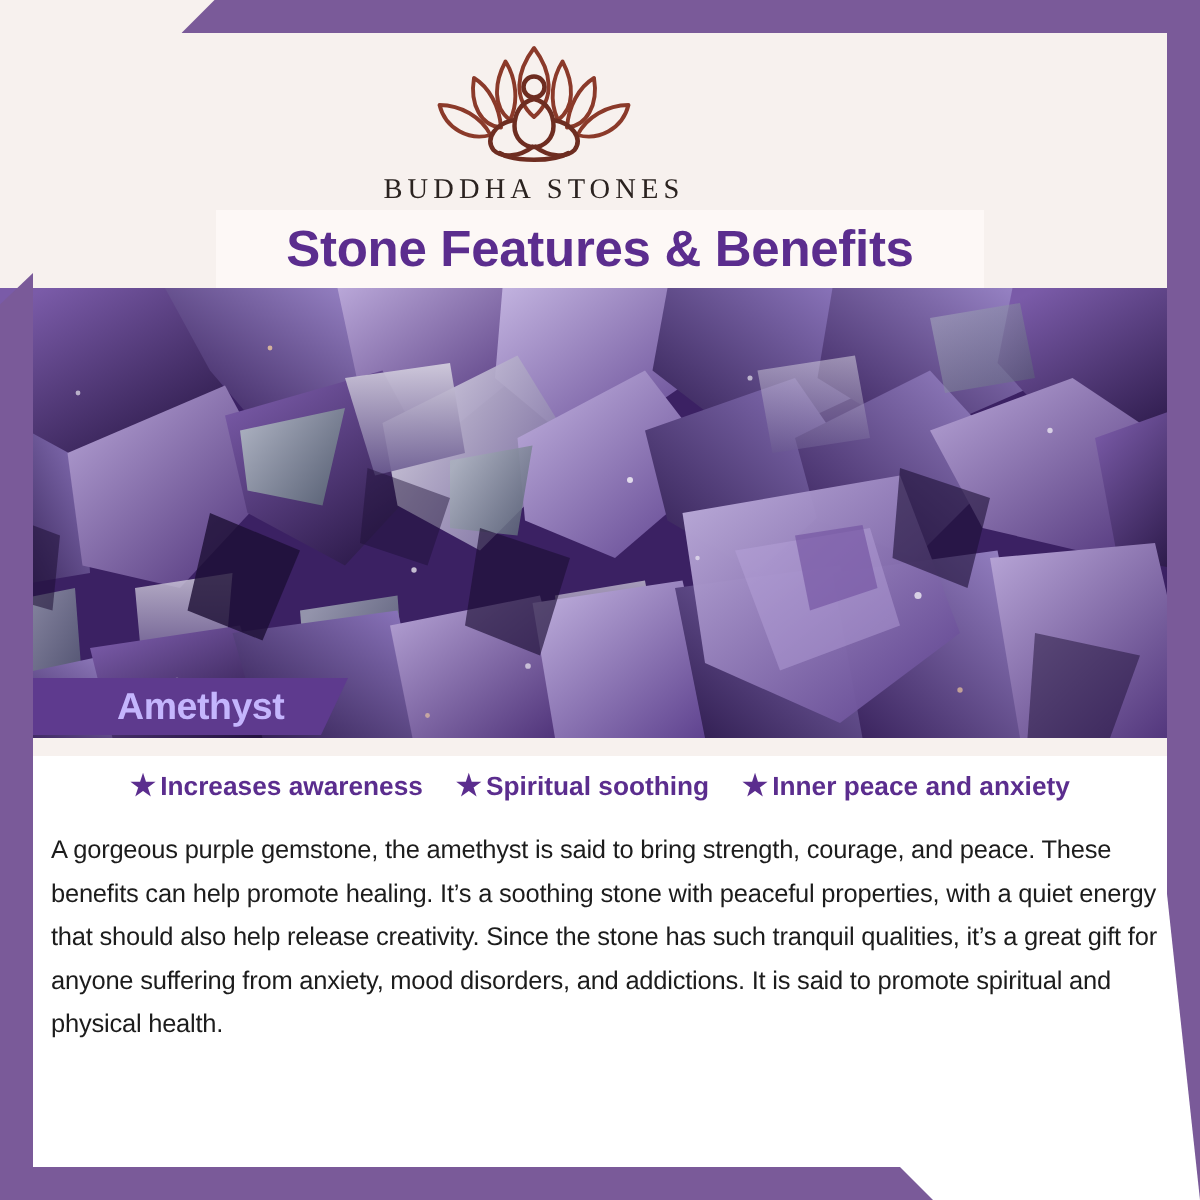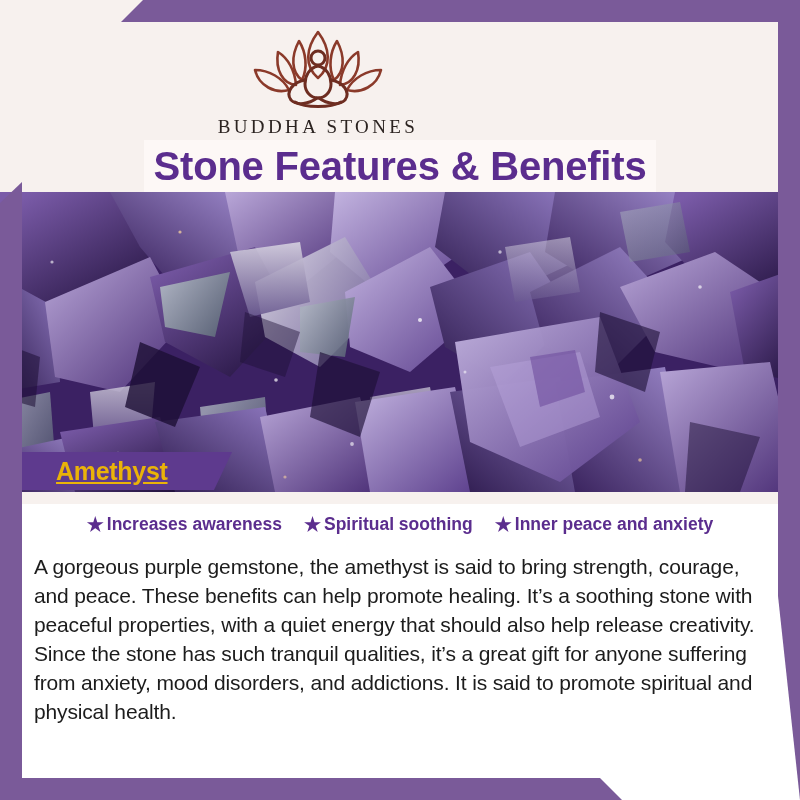--- a/index.html
+++ b/index.html
@@ -73,20 +73,21 @@
     height: 192px;
     background: #f7f1ee;
     z-index: 2;
   }
   .logo-wrap {
     position: absolute;
     top: 22px;
     left: 0;
     width: 636px;
     text-align: center;
+    padding-left: 38px;
   }
   .logo-mark {
     display: block;
     margin: 0 auto;
   }
   .brand-name {
     margin-top: 2px;
     font-family: "Liberation Serif", serif;
     font-size: 19px;
     letter-spacing: 3.4px;
@@ -101,21 +102,21 @@
     left: 144px;
     width: 512px;
     height: 52px;
     background: #fdf8f6;
     display: flex;
     align-items: center;
     justify-content: center;
     z-index: 3;
   }
   .title-text {
-    font-size: 40px;
+    font-size: 34px;
     font-weight: bold;
     color: #5b2d8e;
     letter-spacing: -0.2px;
     white-space: nowrap;
   }
 
   
   .photo {
     position: absolute;
     top: 192px;
@@ -135,26 +136,25 @@
     left: 22px;
     width: 210px;
     height: 38px;
     background: #5e3a8e;
     clip-path: polygon(0 0, 210px 0, 192px 38px, 0 38px);
     display: flex;
     align-items: center;
     z-index: 4;
   }
   .name-text {
-    color: #eab308;
+    color: #c4b5fd;
     font-size: 25px;
     font-weight: bold;
-    padding-left: 34px;
+    padding-left: 56px;
     letter-spacing: -0.3px;
-    text-decoration: underline;
   }
 
   
   .content {
     position: absolute;
     top: 492px;
     left: 0;
     width: 800px;
     height: 308px;
     background: #ffffff;
@@ -192,21 +192,21 @@
     line-height: 1;
     margin-right: 3px;
     color: #5b2d8e;
   }
 
   .body-text {
     position: absolute;
     top: 60px;
     left: 34px;
     width: 740px;
-    font-size: 21px;
+    font-size: 17px;
     line-height: 29px;
     color: #1c1c1c;
     letter-spacing: -0.15px;
   }
 </style>
 </head>
 <body>
 
 <div id="poster">
 

